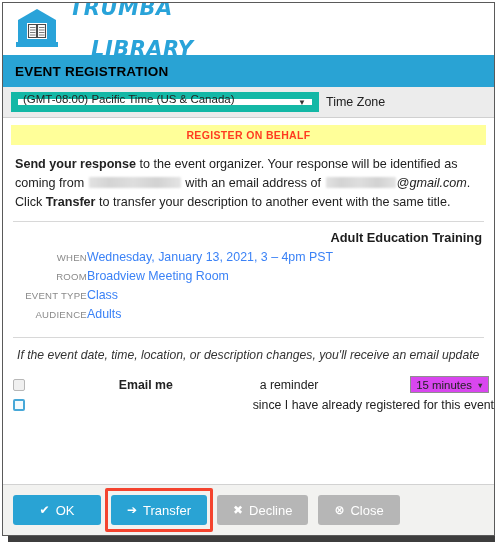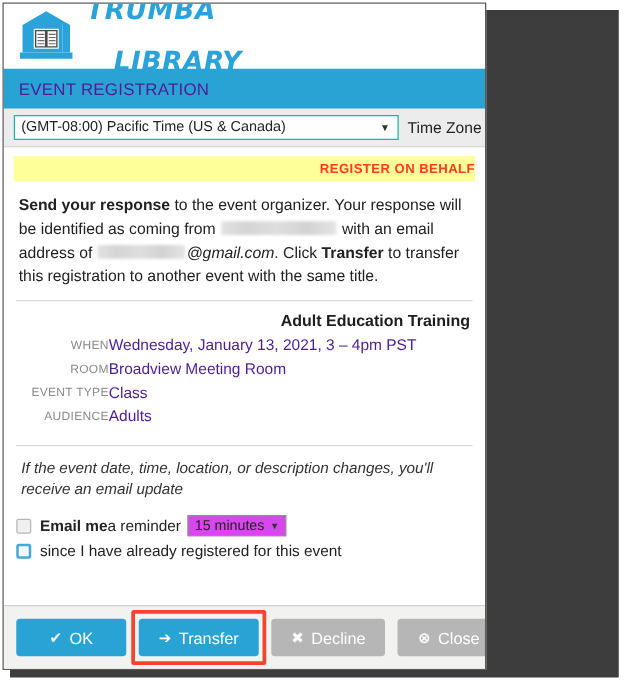--- a/index.html
+++ b/index.html
@@ -27,21 +27,21 @@
     left: 8px;
     top: 8px;
     width: 487px;
     height: 534px;
     background: #3d3d3d;
   }
   #window {
     position: absolute;
     left: 2px;
     top: 2px;
-    width: 387px;
+    width: 493px;
     height: 534px;
     background: #ffffff;
     border: 1px solid #5a5a5a;
     box-sizing: border-box;
     display: flex;
     flex-direction: column;
     overflow: hidden;
   }
 
   
@@ -70,49 +70,49 @@
     font-size: 21px;
     color: #29a3d9;
     letter-spacing: 0.5px;
   }
   .logo-words .l2 { padding-left: 22px; margin-top: 20px; }
 
   
   .header-bar {
     height: 32px;
     background: #29a3d4;
-    color: #4c1d95;
+    color: #000000;
     display: flex;
     align-items: center;
     padding-left: 12px;
     font-size: 13.5px;
-    font-weight: normal;
+    font-weight: bold;
     letter-spacing: 0.2px;
     flex: none;
   }
 
   
   .tz-bar {
     height: 30px;
     background: #ececec;
     border-bottom: 1px solid #d0d0d0;
     display: flex;
     align-items: center;
     padding-left: 8px;
     flex: none;
   }
   .tz-select {
     position: relative;
     width: 308px;
     height: 20px;
     background: #ffffff;
-    border: 1px solid #14b8a6;
+    border: 7px solid #14b8a6;
     box-sizing: border-box;
     display: flex;
-    align-items: center;
+    align-items: flex-end;
     font-size: 11.5px;
     color: #222;
     padding-left: 5px;
   }
   .tz-select .caret {
     position: absolute;
     right: 6px;
     top: 50%;
     transform: translateY(-50%);
     font-size: 8px;
@@ -133,21 +133,21 @@
   }
 
   
   .notice-wrap { padding: 7px 8px 0 8px; }
   .notice-bar {
     background: #ffff99;
     color: #ff3b20;
     font-size: 10.5px;
     font-weight: bold;
     letter-spacing: 0.35px;
-    text-align: right;
+    text-align: center;
     padding: 4px 0 4px 0;
   }
 
   
   .intro {
     padding: 10px 12px 0 12px;
     font-size: 12.6px;
     line-height: 19px;
     color: #222222;
   }
@@ -182,41 +182,42 @@
     width: 72px;
     flex: none;
     font-size: 9.6px;
     color: #8a8a8a;
     letter-spacing: 0.25px;
     padding-top: 3px;
     text-transform: uppercase;
   }
   .evt-val {
     font-size: 12.4px;
-    color: #4c1d95;
+    color: #3b82f6;
     line-height: 17px;
   }
 
   
   .update-note {
     padding: 9px 14px 0 14px;
     font-size: 12.2px;
     font-style: italic;
     color: #333333;
     line-height: 17px;
   }
 
   
   .check-group { padding: 12px 0 0 10px; }
   .check-row {
     display: flex;
     align-items: center;
     font-size: 12.3px;
     color: #222222;
     margin-bottom: 5px;
+    justify-content: space-between;
   }
   .cbox {
     width: 12px;
     height: 12px;
     flex: none;
     box-sizing: border-box;
     background: #f0f0f0;
     border: 1px solid #b7b7b7;
     border-radius: 2px;
     margin-right: 7px;
@@ -345,21 +346,21 @@
     </div>
 
     <div class="body-area">
 
       <div class="notice-wrap">
         <div class="notice-bar">REGISTER ON BEHALF</div>
       </div>
 
       <div class="intro">
         <b>Send your response</b><span> to the event organizer. Your response will be identified as coming from </span><span class="redact name"></span><span> with an email address of </span><span class="redact email"></span><i>@gmail.com</i><span>.</span>
-        <span>Click </span><b>Transfer</b><span> to transfer this registration to another event with the same title.</span>
+        <span>Click </span><b>Transfer</b><span> to transfer your description to another event with the same title.</span>
       </div>
 
       <div class="divider"></div>
 
       <div class="event-card">
         <div class="event-title">Adult Education Training</div>
 
         <div class="evt-row">
           <div class="evt-key">WHEN</div>
           <div class="evt-val">Wednesday, January 13, 2021, 3 – 4pm PST</div>

